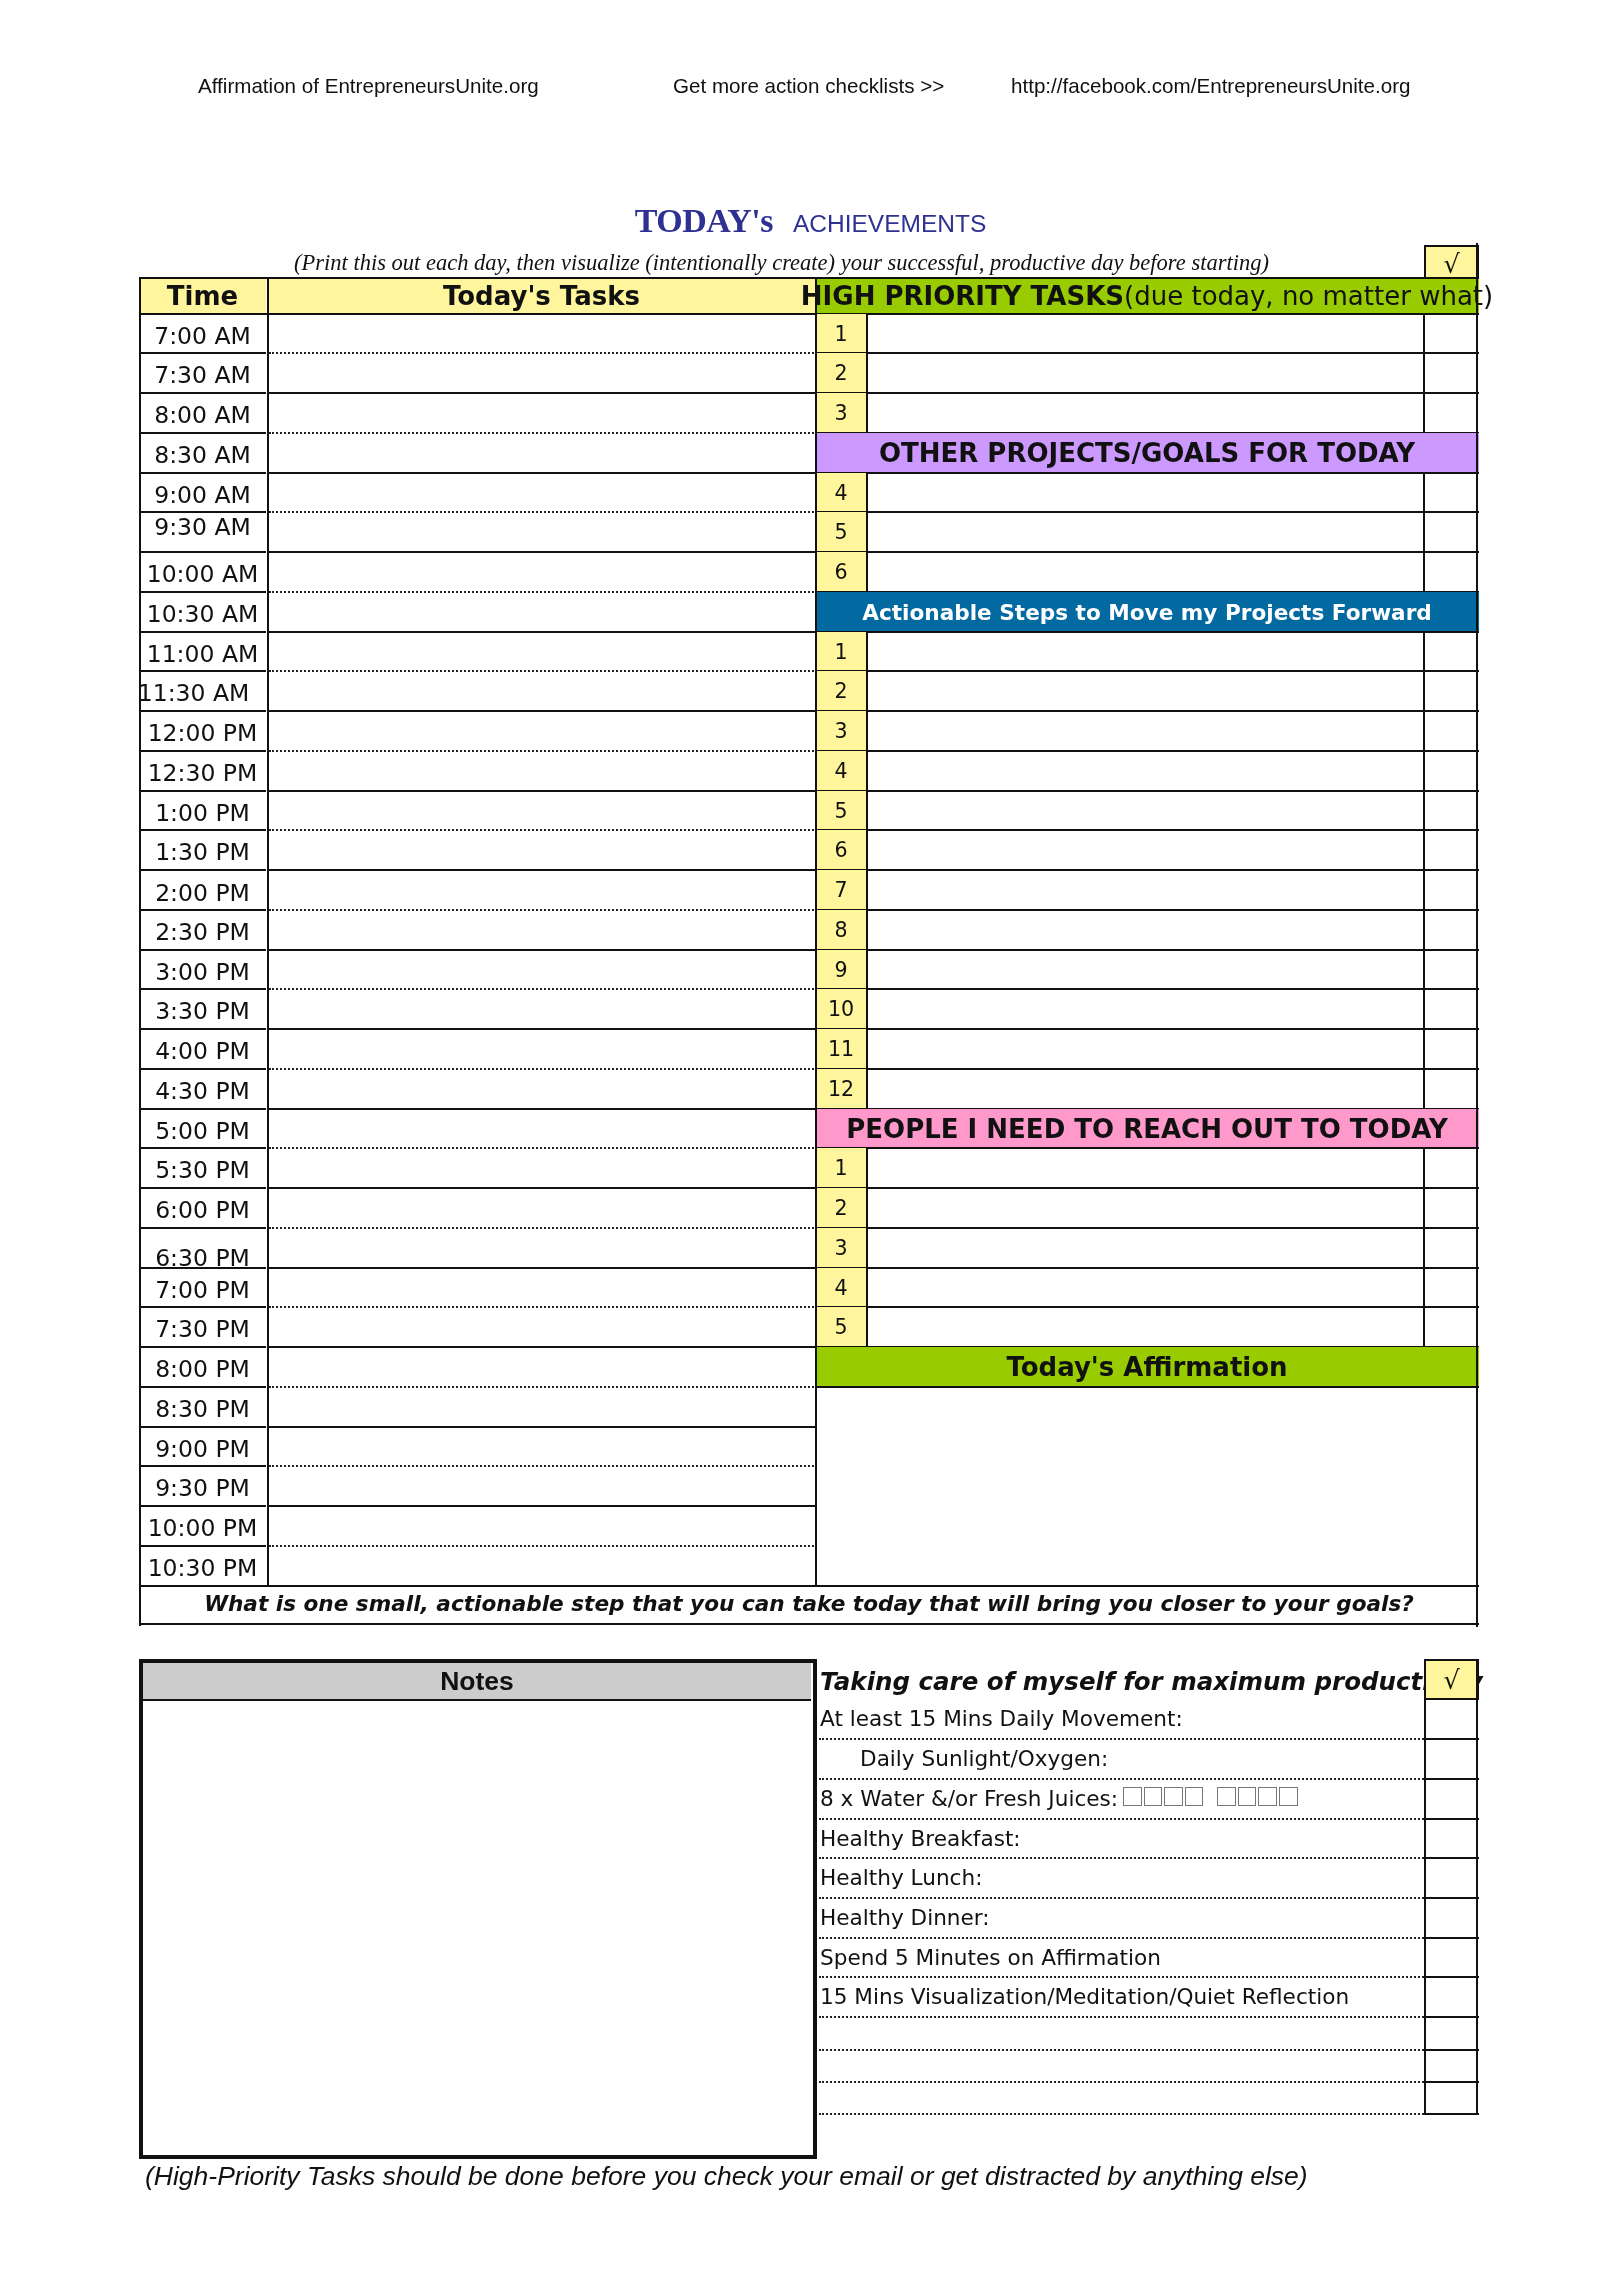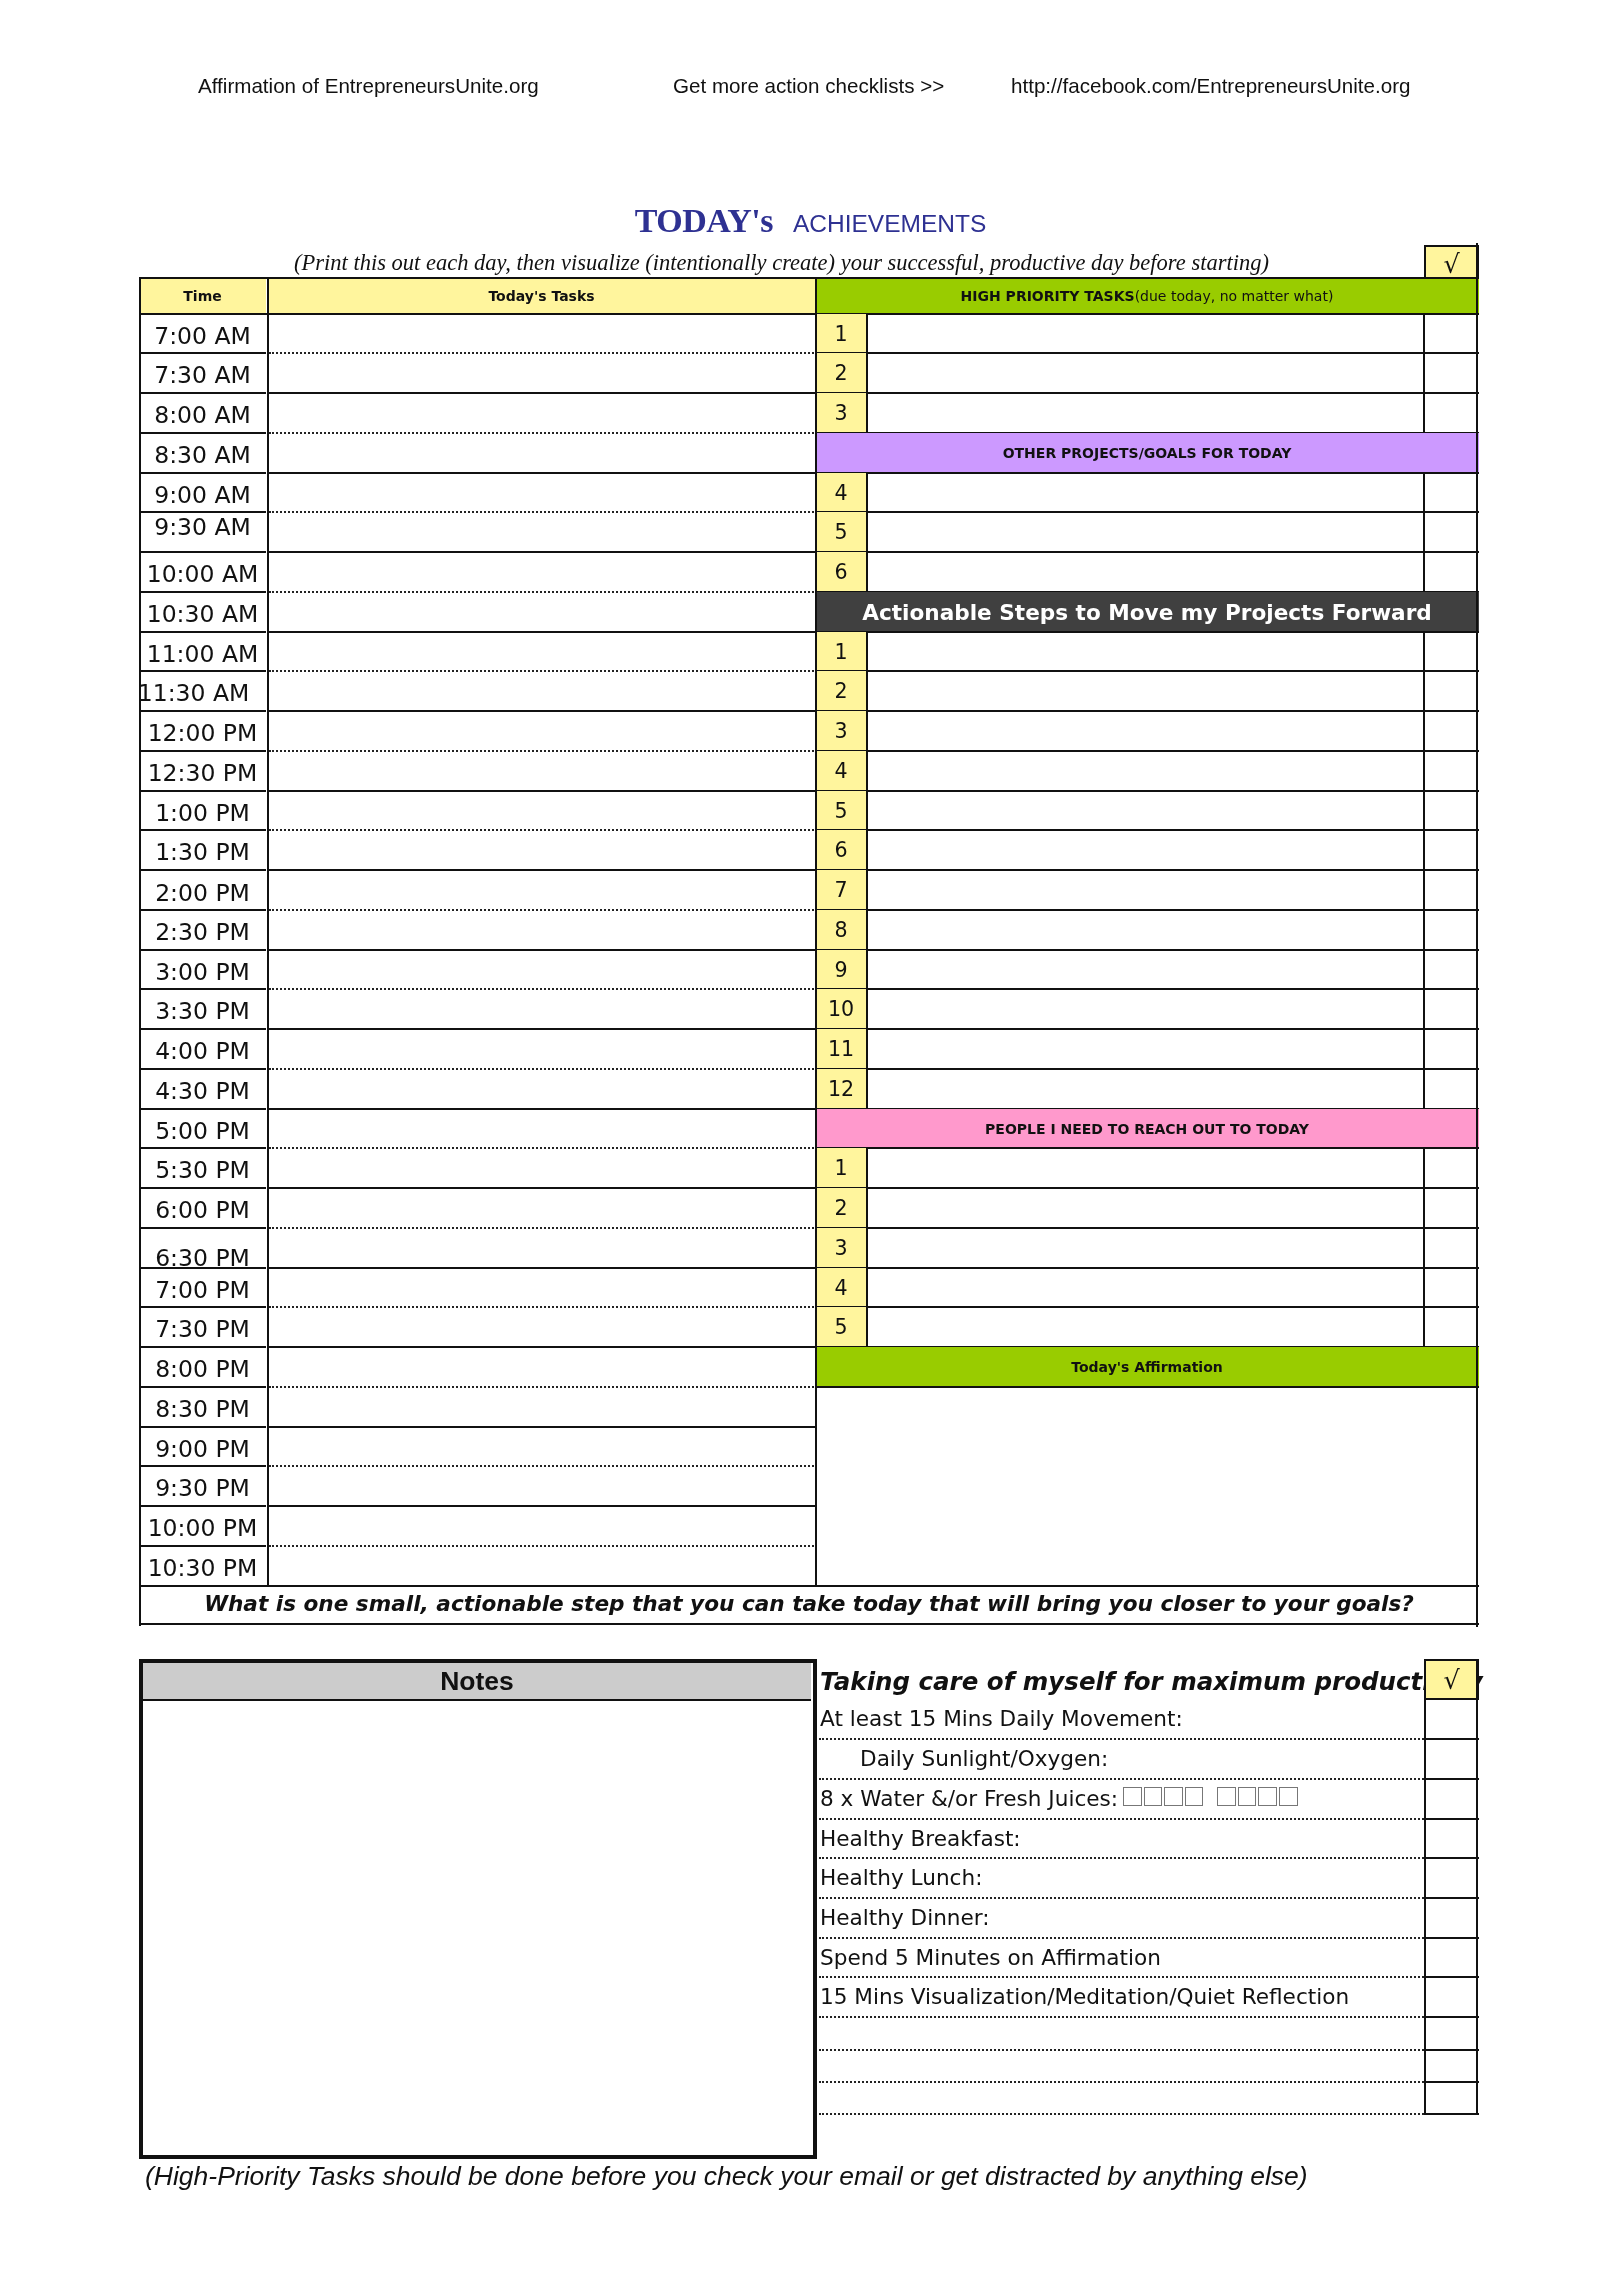--- a/index.html
+++ b/index.html
@@ -13,31 +13,31 @@
   .title .bold { font-family: "Liberation Serif", serif; font-weight: bold; font-size: 34px; color: #2e3192; letter-spacing: -0.5px; }
   .title .light { font-family: "Liberation Sans", sans-serif; font-size: 24.5px; color: #2e3192; margin-left: 20px; }
 
   .subtitle { position: absolute; top: 250px; left: 139px; width: 1285px; text-align: center; font-family: "Liberation Serif", serif; font-style: italic; font-size: 22.5px; color: #111; white-space: nowrap; }
 
   .cell { position: absolute; display: flex; align-items: center; justify-content: center; white-space: nowrap; font-family: "DejaVu Sans", sans-serif; }
 
   .yellow { background: #fff59d; }
   .green  { background: #99cc00; }
   .purple { background: #cc99ff; }
-  .gray   { background: #404040; }
+  .gray   { background: #0369a1; }
   .pink   { background: #ff99cc; }
   .lgray  { background: #cccccc; }
 
   .hline { position: absolute; height: 0; border-top: 2.9px solid #111; }
   .dline { position: absolute; height: 0; border-top: 2.9px dotted #222; }
   .vline { position: absolute; width: 0; border-left: 2.9px solid #111; }
 
   .time-label { font-size: 23.5px; color: #111; font-family: "DejaVu Sans", sans-serif; }
   .num-label { font-size: 20.6px; color: #111; }
-  .hdr-bold { font-weight: bold; font-size: 14px; color: #111; }
+  .hdr-bold { font-weight: bold; font-size: 26px; color: #111; }
   .hdr-norm { font-weight: normal; }
   .hdr-white { font-weight: bold; font-size: 21.6px; color: #ffffff; }
 
   .question { font-style: italic; font-weight: bold; font-size: 23.5px; color: #111; }
 
   .care-title { position: absolute; font-style: italic; font-weight: bold; font-size: 24.5px; color: #111; font-family: "DejaVu Sans", sans-serif; white-space: nowrap; }
   .care-item { position: absolute; font-size: 21.6px; color: #111; font-family: "DejaVu Sans", sans-serif; white-space: nowrap; }
   .water-box { display: inline-block; width: 18.6px; height: 18.6px; border: 1.5px solid #777; margin-right: 2px; vertical-align: -2px; }
   .water-gap { display: inline-block; width: 11.8px; }
 

